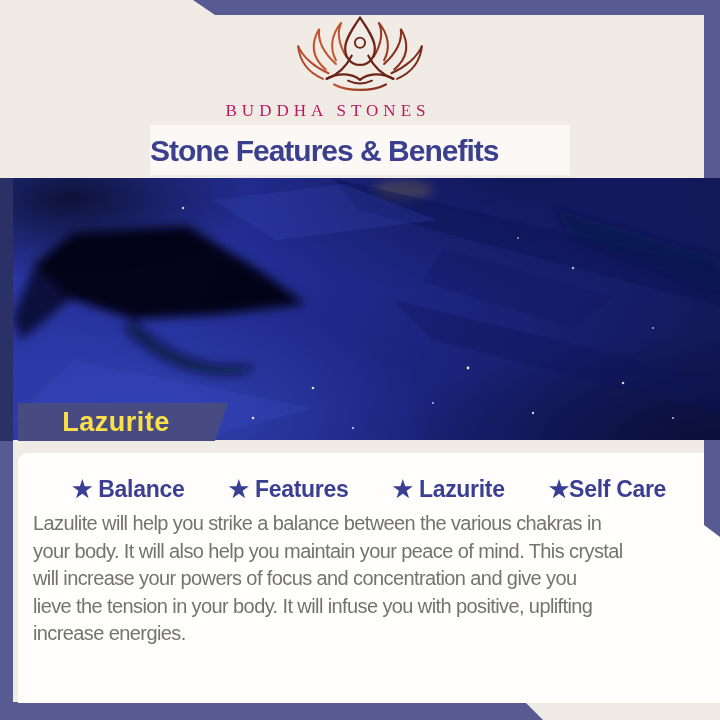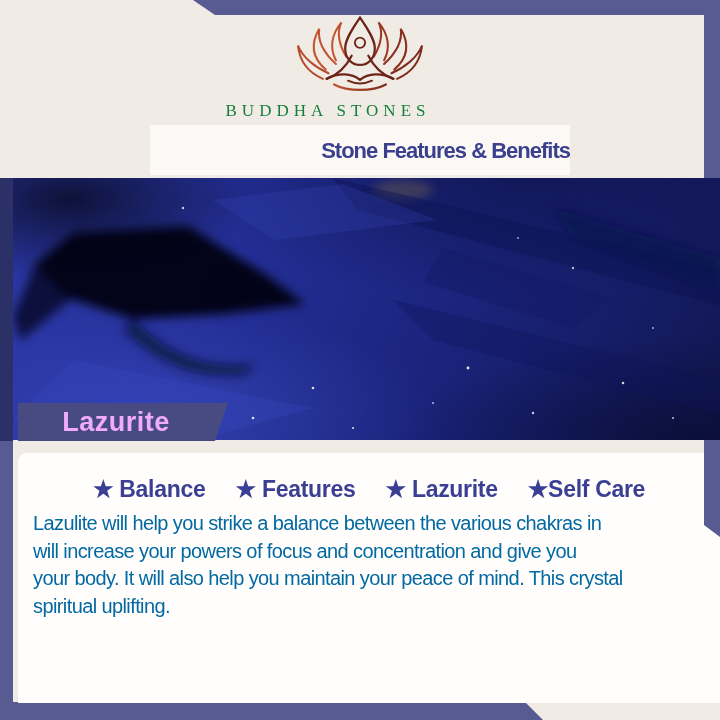--- a/index.html
+++ b/index.html
@@ -22,64 +22,64 @@
   }
   .band-bottom{
     position:absolute;left:0;top:702px;width:543px;height:18px;background:#575b92;z-index:1;
     clip-path:polygon(0 0,525px 0,100% 100%,0 100%);
   }
   
   .logo{position:absolute;left:285px;top:14px;width:150px;height:88px;z-index:1;}
   .brand-name{
     position:absolute;left:0;top:101px;width:656px;text-align:center;z-index:1;
     font-family:"Liberation Serif", serif;font-size:17px;letter-spacing:5px;
-    color:#15803d;
+    color:#be185d;
   }
   
   .title-strip{
     position:absolute;left:150px;top:125px;width:420px;height:50px;background:#fbf8f5;z-index:1;
   }
   .page-title{
-    width:100%;height:50px;line-height:51px;text-align:right;
-    font-size:22px;font-weight:bold;letter-spacing:-1px;color:#3a3f8e;
+    width:100%;height:50px;line-height:51px;text-align:left;
+    font-size:30px;font-weight:bold;letter-spacing:-1px;color:#3a3f8e;
   }
   
   .photo{
     position:absolute;left:13px;top:178px;width:707px;height:262px;z-index:3;overflow:hidden;
     background:
       radial-gradient(ellipse 260px 120px at 8% 8%, rgba(4,6,20,.75), rgba(4,6,20,0) 70%),
       radial-gradient(ellipse 420px 150px at 96% 100%, rgba(6,9,40,.6), rgba(6,9,40,0) 70%),
       radial-gradient(ellipse 500px 170px at 70% 0%, rgba(10,14,60,.55), rgba(10,14,60,0) 70%),
       radial-gradient(ellipse 380px 160px at 22% 92%, rgba(70,90,210,.40), rgba(70,90,210,0) 70%),
       linear-gradient(115deg,#2c38a6 0%,#25309a 28%,#1c2682 55%,#161d68 80%,#111750 100%);
   }
   .photo svg{position:absolute;left:0;top:0;}
   .navy-bar{position:absolute;left:0;top:178px;width:13px;height:263px;background:#2b3166;z-index:3;}
   
   .stone-banner{
     position:absolute;left:18px;top:403px;width:210px;height:38px;background:#474b82;z-index:4;
     clip-path:polygon(0 0,100% 0,calc(100% - 13px) 100%,0 100%);
   }
   .stone-name{
     width:196px;height:38px;line-height:39px;text-align:center;
-    font-size:27px;font-weight:bold;color:#f0abfc;letter-spacing:.5px;
+    font-size:27px;font-weight:bold;color:#fde047;letter-spacing:.5px;
   }
   
   .panel{
     position:absolute;left:18px;top:453px;width:702px;height:250px;background:#fffefd;
     border-radius:9px 9px 0 0;z-index:1;
   }
   .tagline{
     position:absolute;left:0;top:23px;width:100%;text-align:center;
     font-size:23px;font-weight:bold;color:#3a3f94;letter-spacing:-0.3px;white-space:nowrap;
   }
-  .tagline .benefit{margin:0 12px;}
+  .tagline .benefit{margin:0 19px;}
   .description{
     position:absolute;left:15px;top:57px;width:678px;
-    font-size:20px;line-height:27.5px;letter-spacing:-0.6px;color:#0369a1;
+    font-size:20px;line-height:27.5px;letter-spacing:-0.6px;color:#737373;
   }
   .description .line{white-space:nowrap;}
 </style>
 </head>
 <body>
 
 <div class="page">
 
   <div class="band-top"></div>
   <div class="ribbon-right"></div>
@@ -163,19 +163,20 @@
 
   <div class="panel">
     <div class="tagline">
       <span class="benefit">★ Balance</span>
       <span class="benefit">★ Features</span>
       <span class="benefit">★ Lazurite</span>
       <span class="benefit">★Self Care</span>
     </div>
     <div class="description">
       <div class="line">Lazulite will help you strike a balance between the various chakras in</div>
+      <div class="line">your body. It will also help you maintain your peace of mind. This crystal</div>
       <div class="line">will increase your powers of focus and concentration and give you</div>
-      <div class="line">your body. It will also help you maintain your peace of mind. This crystal</div>
-      <div class="line">spiritual uplifting.</div>
+      <div class="line">lieve the tension in your body. It will infuse you with positive, uplifting</div>
+      <div class="line">increase energies.</div>
     </div>
   </div>
 
 </div>
 
 </body></html>

